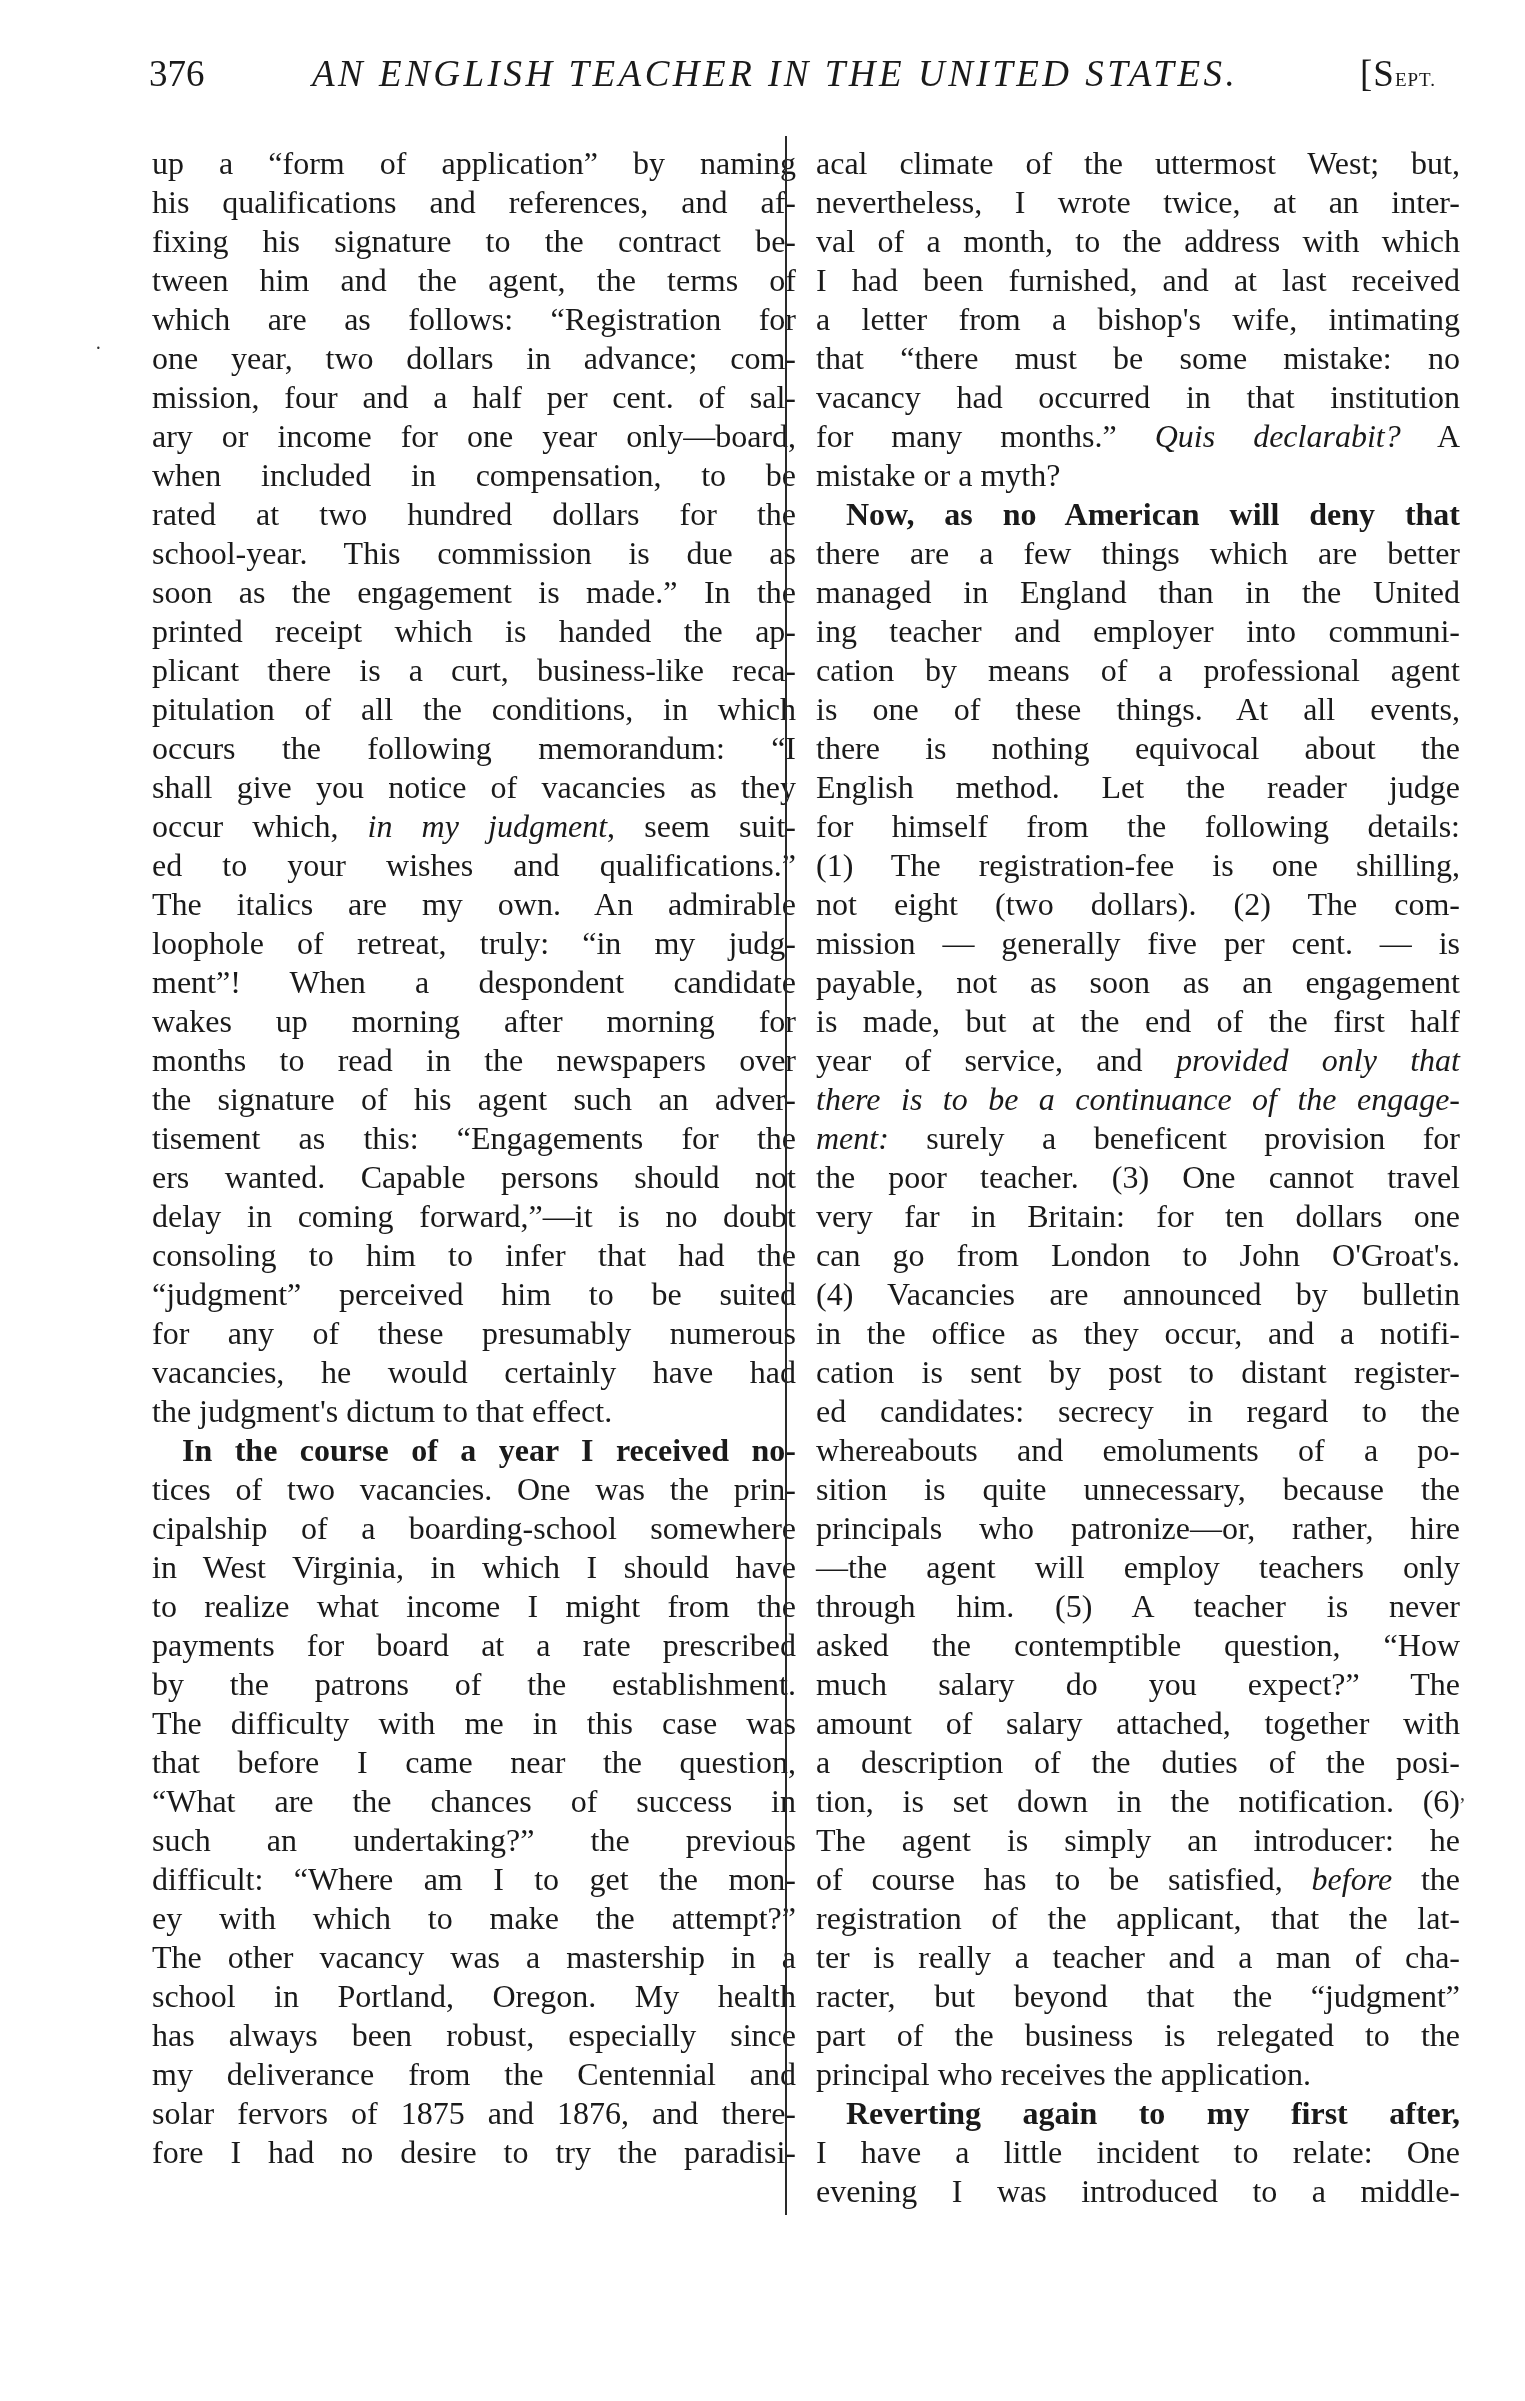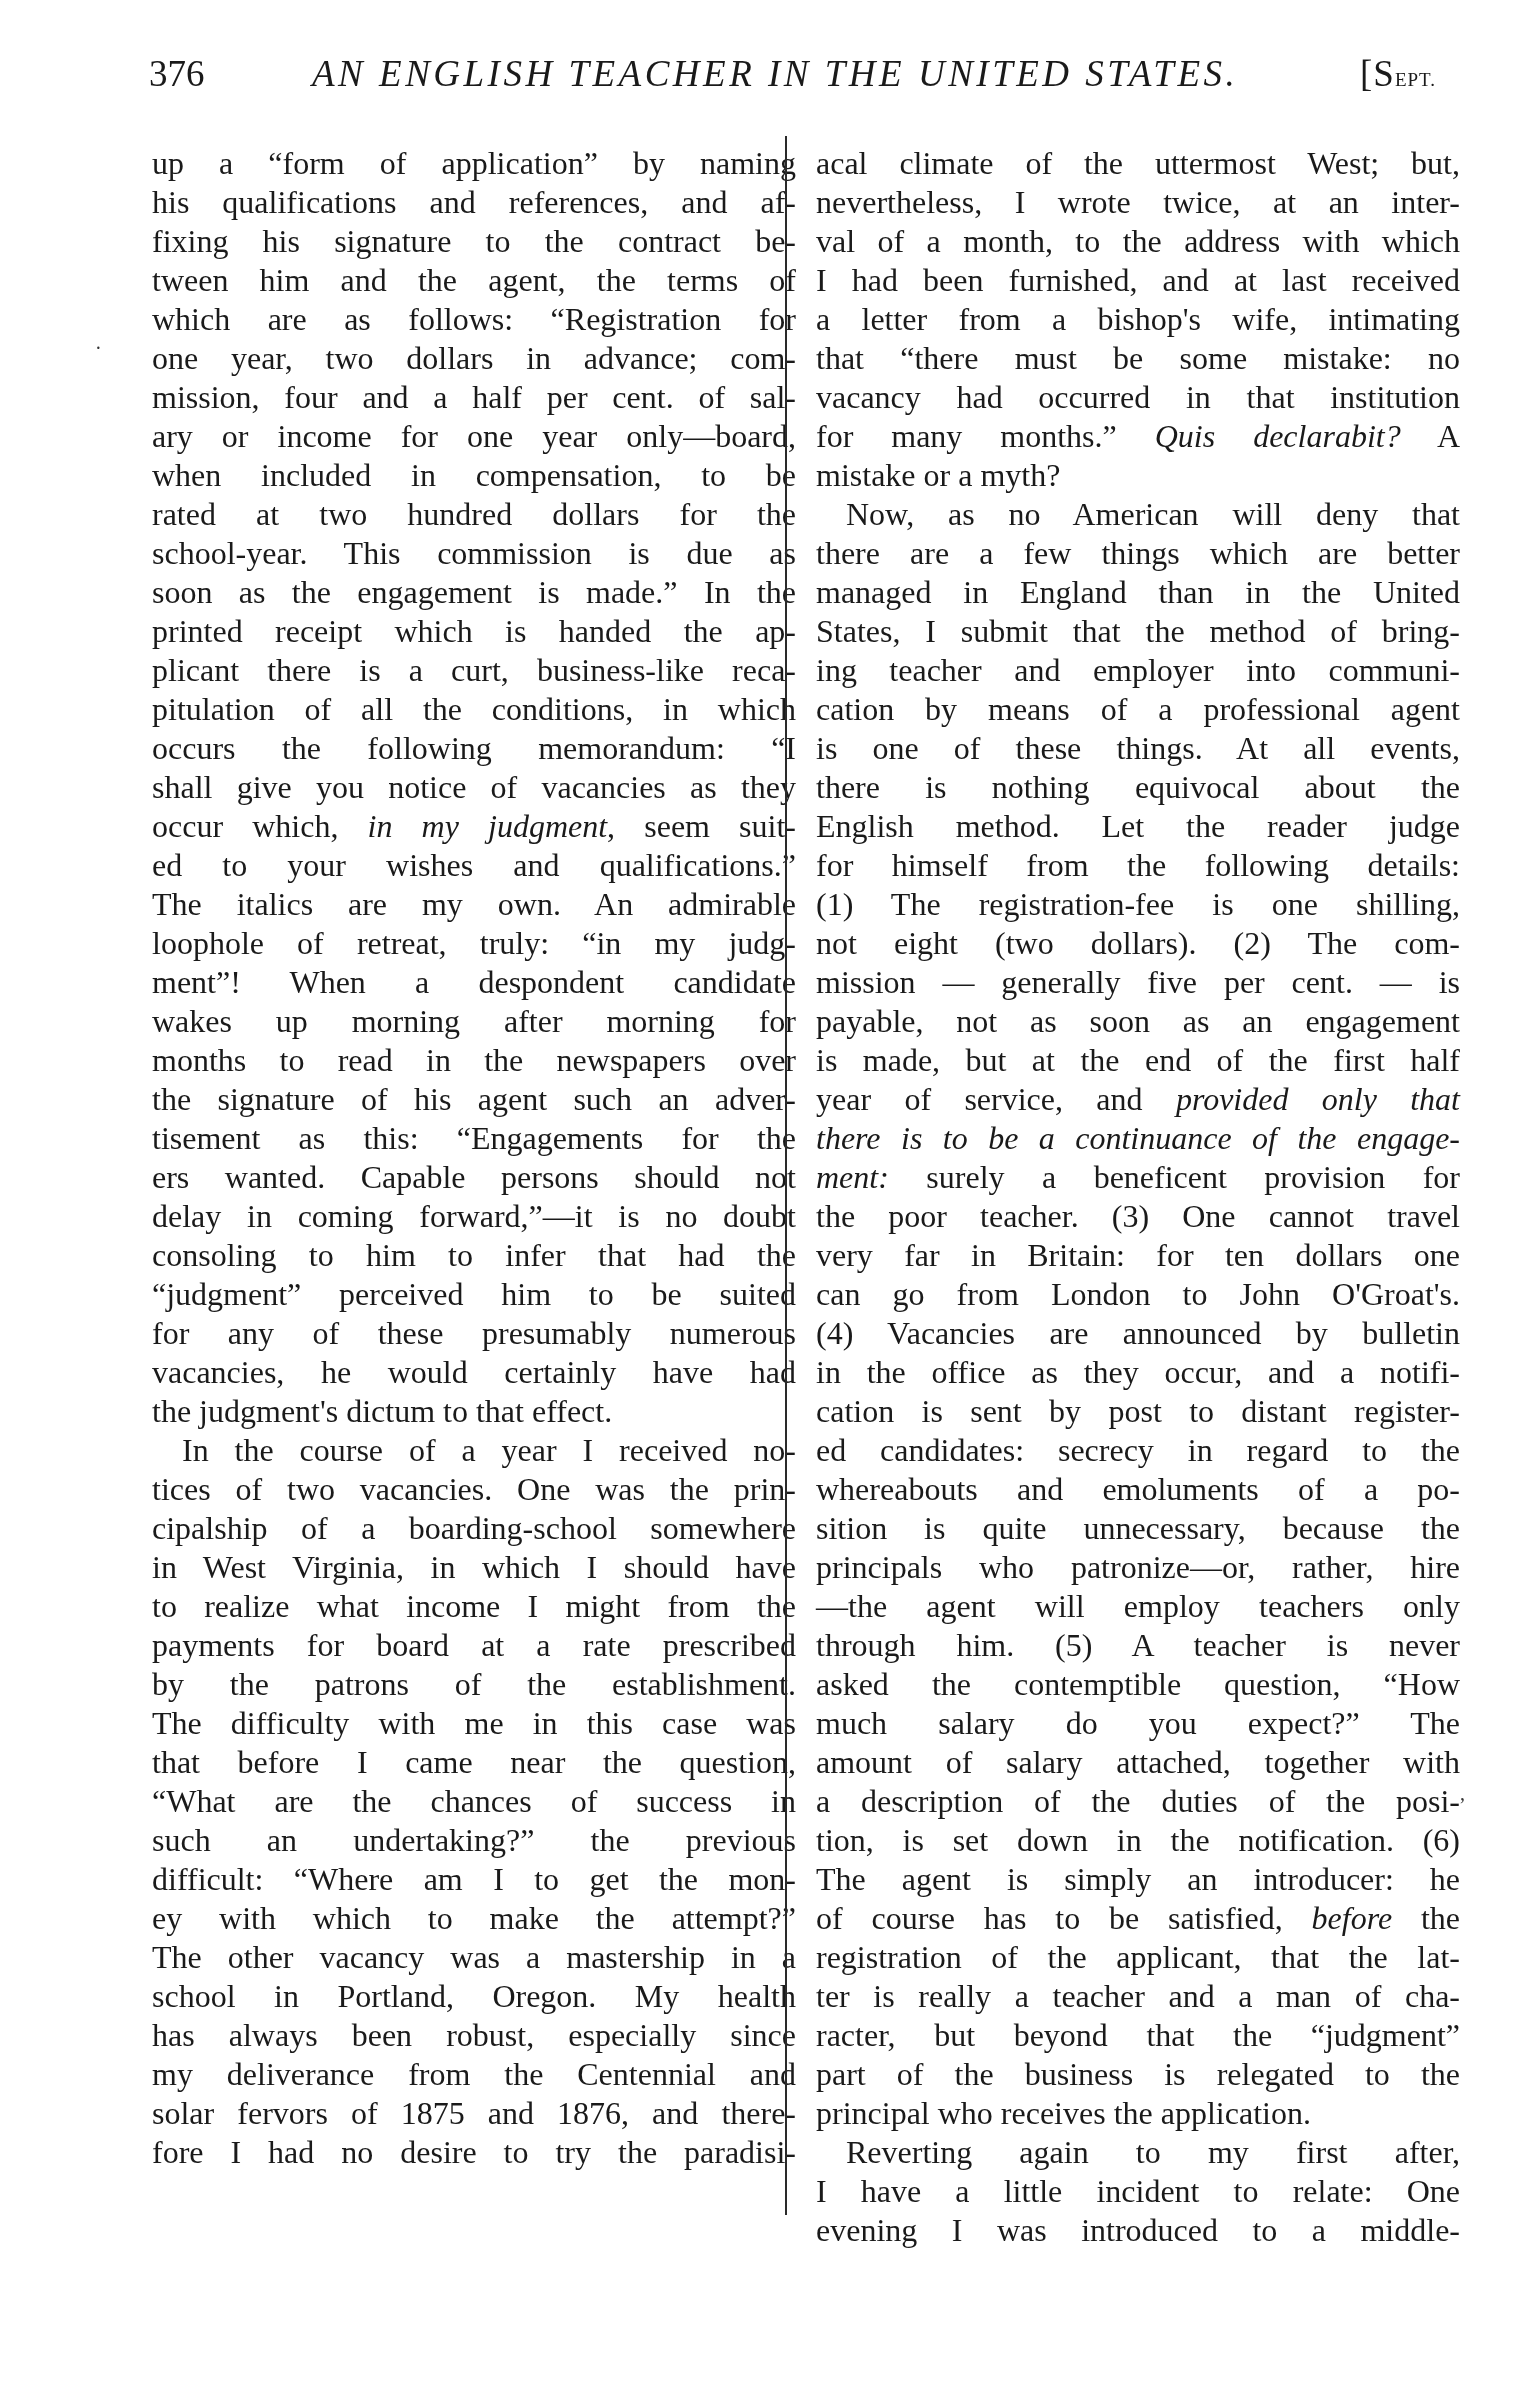--- a/index.html
+++ b/index.html
@@ -10,21 +10,21 @@
   .running-title { position: absolute; left: 163px; top: 0; font-size: 37px; line-height: 54px;
                    font-style: italic; letter-spacing: 3.5px; }
   .month { position: absolute; right: 0; top: 0; font-size: 37px; line-height: 54px; letter-spacing: 1px; }
   .month .sc { font-size: 19px; }
   .col { position: absolute; top: 144px; width: 644px; }
   .col-left { left: 152px; }
   .col-right { left: 816px; }
   .line { height: 39px; font-size: 32px; line-height: 39px; white-space: nowrap;
           text-align: justify; text-align-last: justify; }
   .line.last { text-align-last: left; }
-  .line.indent { padding-left: 30px; }
+  .line.indent { padding-left: 30px; font-weight: bold; }
   .divider { position: absolute; left: 785px; top: 136px; width: 1.5px; height: 2079px; background: #2a2a2a; }
   .margin-mark { position: absolute; font-size: 20px; color: #333; }
   i { font-style: italic; }
 </style>
 </head>
 <body>
 
 <div class="header">
   <span class="page-num">376</span>
   <span class="running-title">AN ENGLISH TEACHER IN THE UNITED STATES.</span>
@@ -92,21 +92,20 @@
     <div class="line">val of a month, to the address with which</div>
     <div class="line">I had been furnished, and at last received</div>
     <div class="line">a letter from a bishop's wife, intimating</div>
     <div class="line">that “there must be some mistake: no</div>
     <div class="line">vacancy had occurred in that institution</div>
     <div class="line"><span>for many months.”  </span><i>Quis declarabit?</i><span>  A</span></div>
     <div class="line last">mistake or a myth?</div>
     <div class="line indent">Now, as no American will deny that</div>
     <div class="line">there are a few things which are better</div>
     <div class="line">managed in England than in the United</div>
-    <div class="line">States, I submit that the method of bring-</div>
     <div class="line">ing teacher and employer into communi-</div>
     <div class="line">cation by means of a professional agent</div>
     <div class="line">is one of these things.  At all events,</div>
     <div class="line">there is nothing equivocal about the</div>
     <div class="line">English method.  Let the reader judge</div>
     <div class="line">for himself from the following details:</div>
     <div class="line">(1) The registration-fee is one shilling,</div>
     <div class="line">not eight (two dollars).  (2) The com-</div>
     <div class="line">mission — generally five per cent. — is</div>
     <div class="line">payable, not as soon as an engagement</div>

